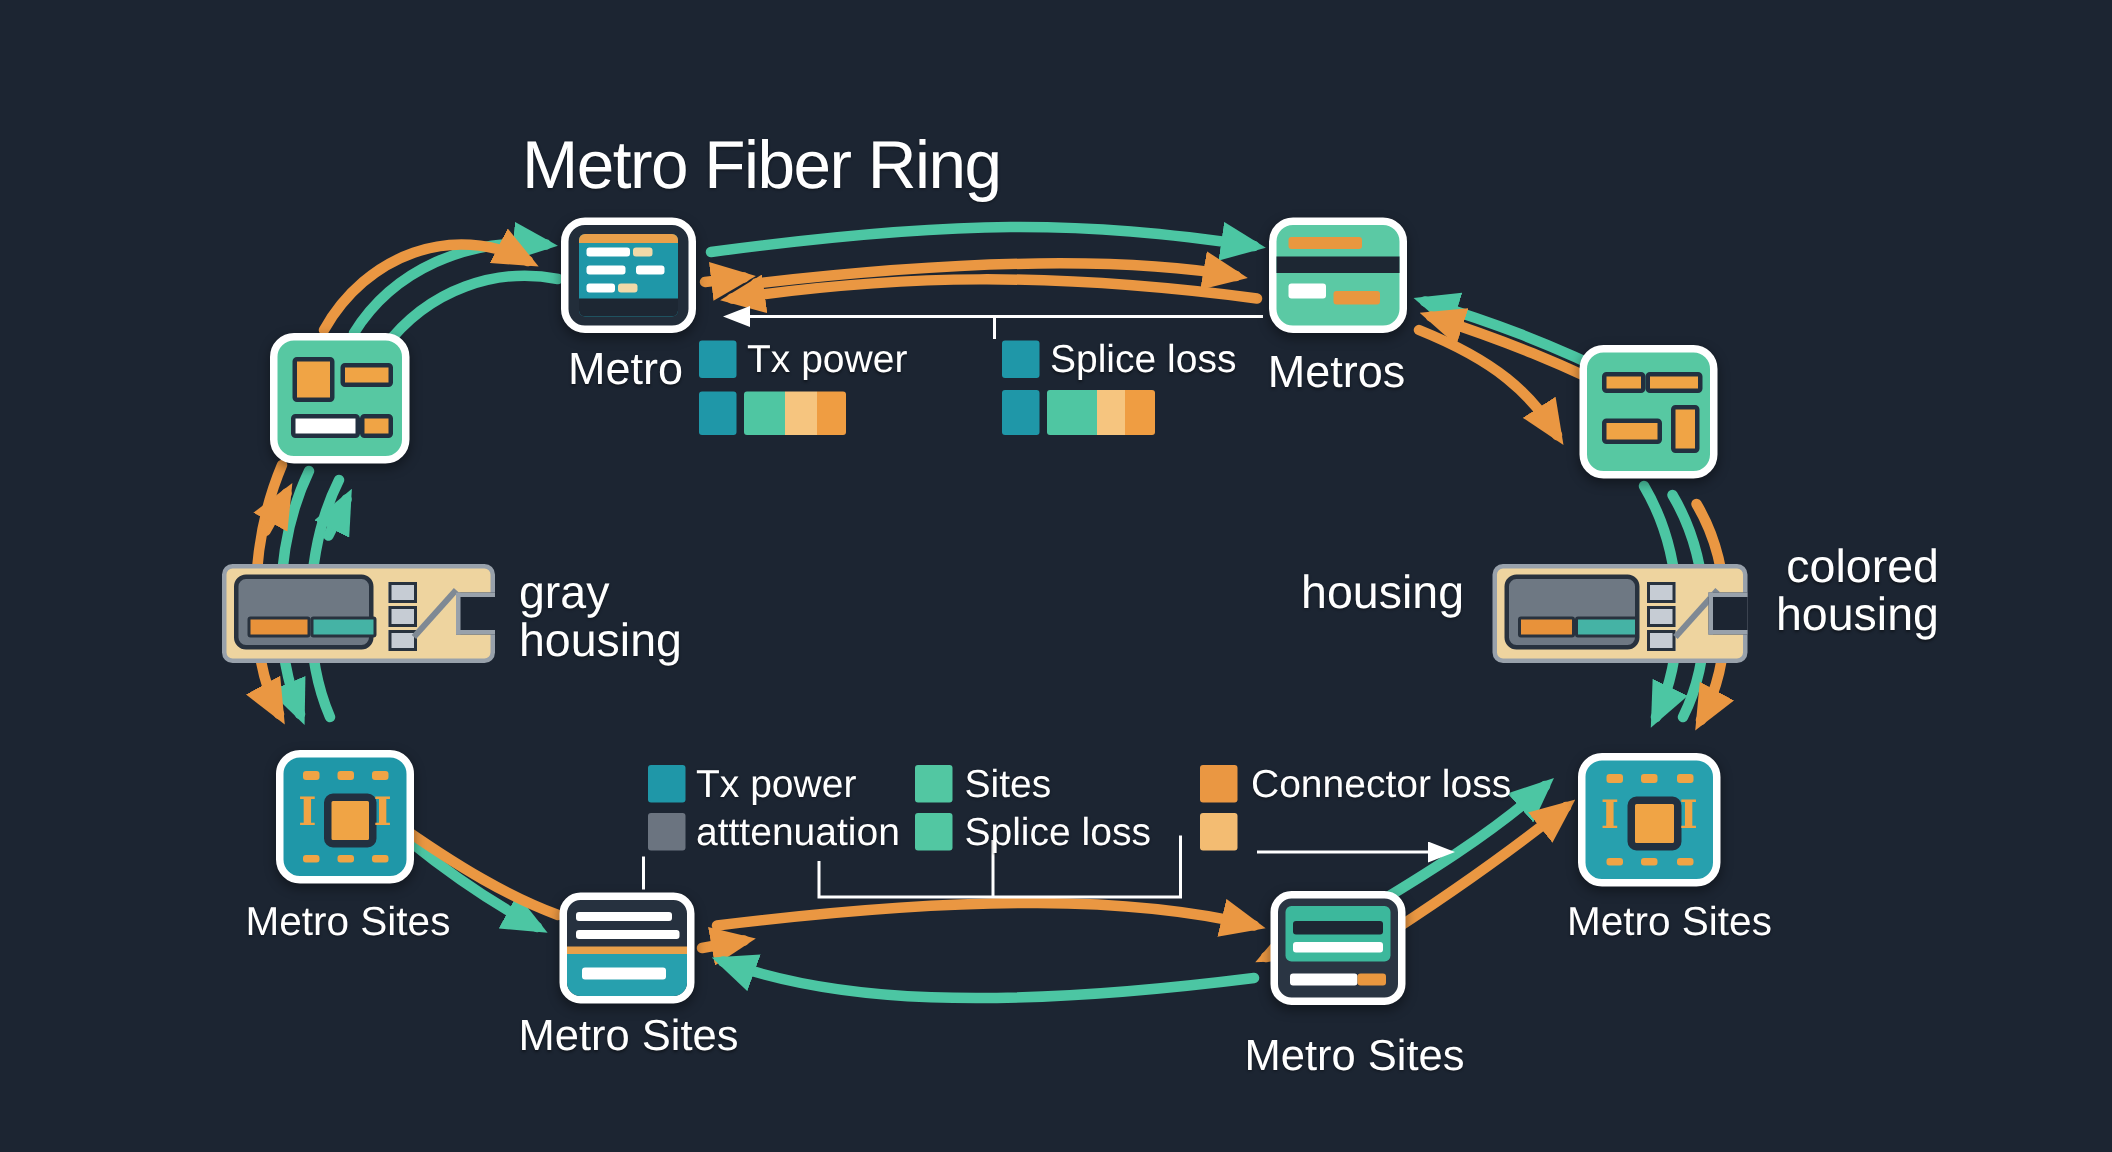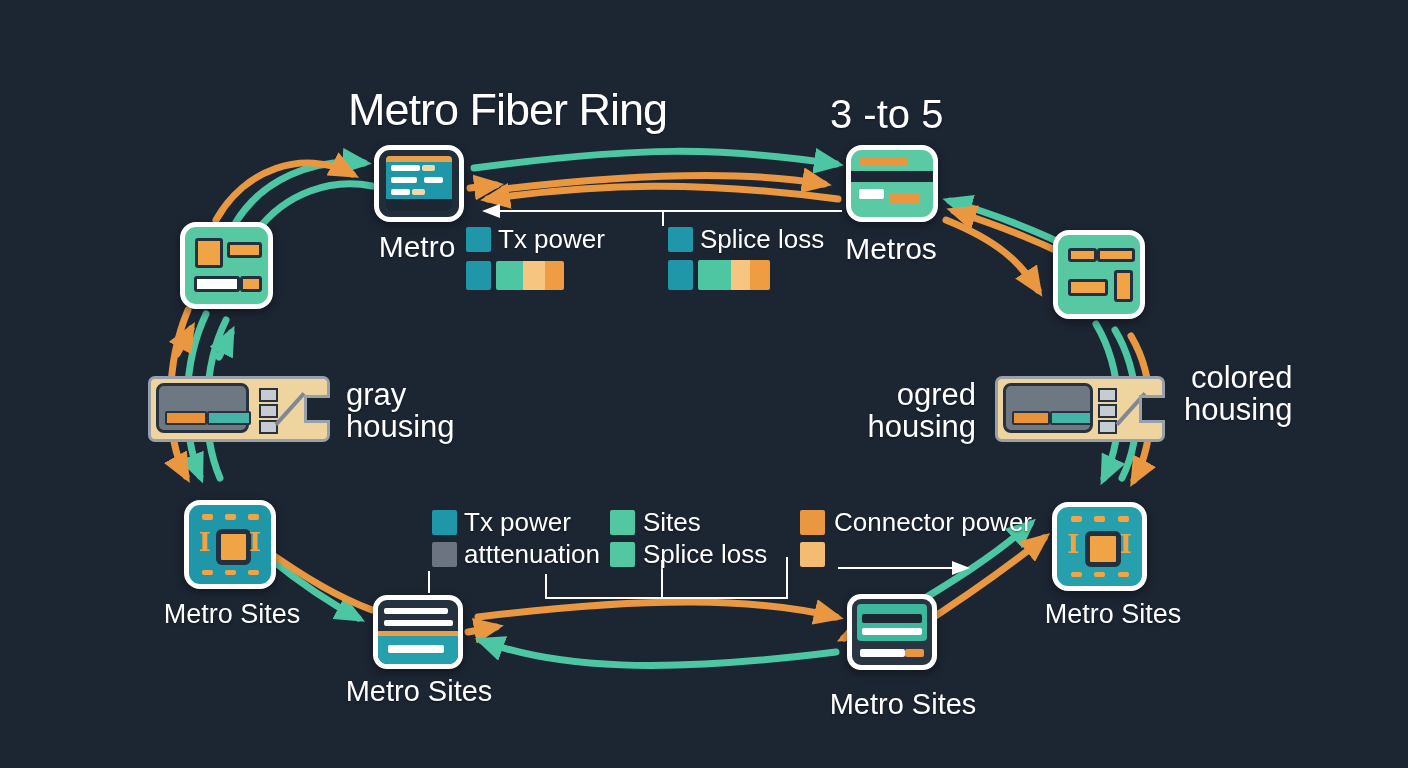--- a/index.html
+++ b/index.html
@@ -102,21 +102,20 @@
       <path d="M 842,211 L 486,211" marker-end="url(#mw)"></path>
       <path d="M 663,211 L 663,226"></path>
       <polyline points="546,574 546,598 787,598 787,557"></polyline>
       <path d="M 662,560 L 662,598"></path>
       <path d="M 429,571 L 429,593"></path>
       <path d="M 838,568 L 966,568" marker-end="url(#mw)"></path>
     </g>
   </svg>
 
   <div class="txt title" style="left:348px;top:84px;">Metro Fiber Ring</div>
-  <div class="txt subtitle" style="left:830px;top:92px;">3 -to 5</div>
 
   <div class="node n-metro" style="left:374px;top:145px;width:90px;height:77px;">
     <div class="metro-panel">
       <div class="bar" style="left:0;top:0;width:100%;height:6px;background:#e8a04b;border-radius:0;"></div>
       <div class="bar" style="left:7%;top:16%;width:45%;height:6px;background:#fff;"></div>
       <div class="bar" style="left:54%;top:16%;width:20%;height:6px;background:#f0d9a8;"></div>
       <div class="bar" style="left:7%;top:38%;width:40%;height:6px;background:#fff;"></div>
       <div class="bar" style="left:58%;top:38%;width:28%;height:6px;background:#fff;"></div>
       <div class="bar" style="left:7%;top:60%;width:30%;height:6px;background:#fff;"></div>
       <div class="bar" style="left:39%;top:60%;width:20%;height:6px;background:#f0d9a8;"></div>
@@ -212,21 +211,20 @@
       <div class="bar" style="left:6px;bottom:5px;width:34px;height:10px;background:#e8923a;border:2px solid #28323e;"></div>
       <div class="bar" style="left:44px;bottom:5px;width:38px;height:10px;background:#45b3a5;border:2px solid #28323e;"></div>
     </div>
     <div class="h-sq" style="left:100px;top:9px;"></div>
     <div class="h-sq" style="left:100px;top:25px;"></div>
     <div class="h-sq" style="left:100px;top:41px;"></div>
     <div class="h-diag" style="left:112px;top:28px;"></div>
     <div class="h-notch"></div>
   </div>
   <div class="txt houselabel" style="left:836px;top:379px;width:140px;text-align:right;">
-    <div>ogred</div>
     <div>housing</div>
   </div>
   <div class="txt houselabel" style="left:1184px;top:362px;text-align:right;">
     <div>colored</div>
     <div>housing</div>
   </div>
 
   <div class="sw" style="left:466px;top:227px;background:#1f97a8;"></div>
   <div class="txt legendtxt" style="left:498px;top:224px;">Tx power</div>
   <div class="sw" style="left:466px;top:261px;height:29px;background:#1f97a8;"></div>
@@ -235,21 +233,21 @@
   <div class="sw" style="left:668px;top:227px;background:#1f97a8;"></div>
   <div class="txt legendtxt" style="left:700px;top:224px;">Splice loss</div>
   <div class="sw" style="left:668px;top:260px;height:30px;background:#1f97a8;"></div>
   <div class="gradbar" style="left:698px;top:260px;width:72px;height:30px;background:linear-gradient(90deg,#4fc6a2 0 46%,#f6c57f 46% 72%,#ef9d42 72% 100%);"></div>
 
   <div class="sw" style="left:432px;top:510px;background:#1f97a8;"></div>
   <div class="txt legendtxt" style="left:464px;top:507px;">Tx power</div>
   <div class="sw" style="left:610px;top:510px;background:#52c7a2;"></div>
   <div class="txt legendtxt" style="left:643px;top:507px;">Sites</div>
   <div class="sw" style="left:800px;top:510px;background:#ea9742;"></div>
-  <div class="txt legendtxt" style="left:834px;top:507px;">Connector power</div>
+  <div class="txt legendtxt" style="left:834px;top:507px;">Connector loss</div>
 
   <div class="sw" style="left:432px;top:542px;background:#6b7480;"></div>
   <div class="txt legendtxt" style="left:464px;top:539px;">atttenuation</div>
   <div class="sw" style="left:610px;top:542px;background:#52c7a2;"></div>
   <div class="txt legendtxt" style="left:643px;top:539px;">Splice loss</div>
   <div class="sw" style="left:800px;top:542px;background:#f3bc72;"></div>
 
 </div>
 
 </body></html>

